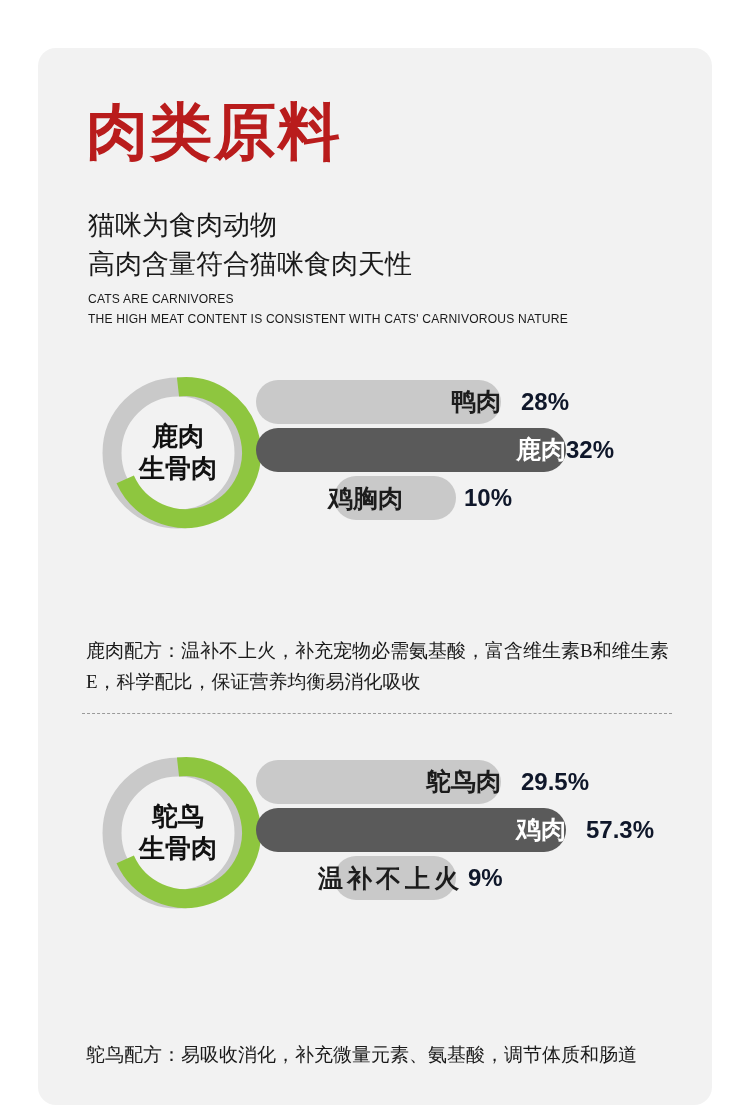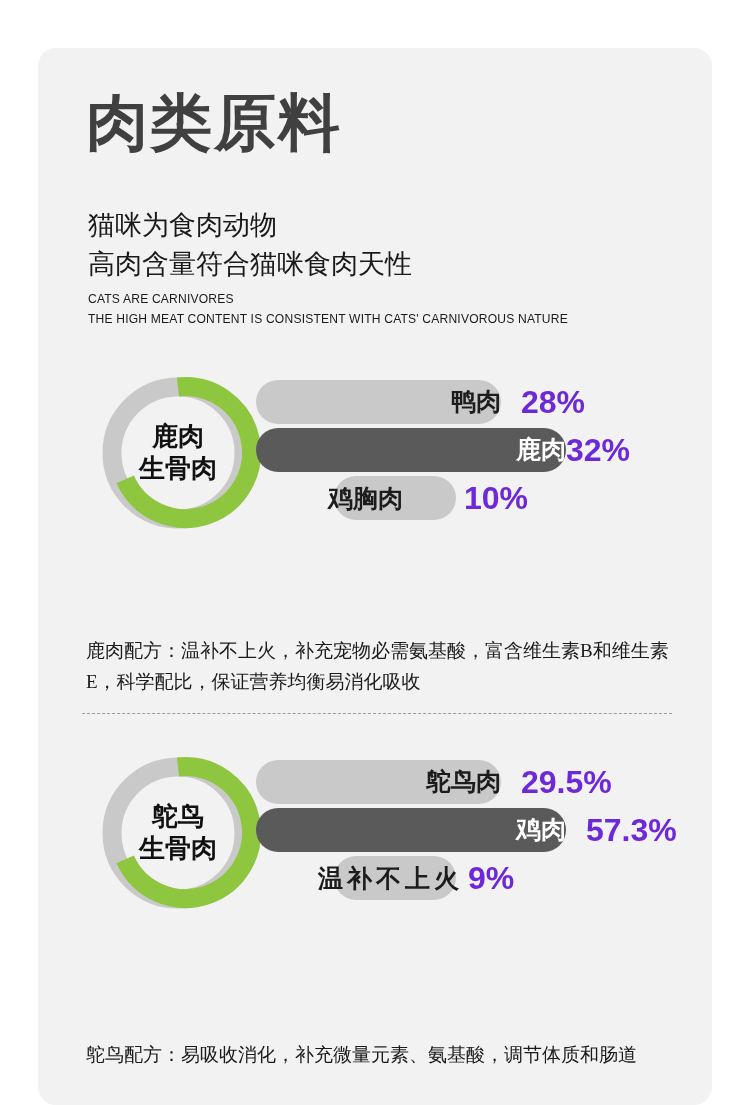--- a/index.html
+++ b/index.html
@@ -26,26 +26,27 @@
     top: 48px;
     width: 674px;
     height: 1057px;
     background: #f2f2f2;
     border-radius: 18px;
     box-sizing: border-box;
   }
   .title {
     position: absolute;
     left: 48px;
-    top: 44px;
+    top: 58px;
     font-size: 62px;
     font-weight: bold;
     letter-spacing: 2px;
-    color: #404040;
+    color: #b91c1c;
     line-height: 1;
+    font-family: Liberation Mono, monospace;
   }
   .sub1 {
     position: absolute;
     left: 50px;
     top: 158px;
     font-size: 27px;
     color: #1a1a1a;
     line-height: 1.45;
   }
   .sub-en {
@@ -129,23 +130,23 @@
   .bar span { position: relative; top: -1px; }
   .bar.light { background: #c9c9c9; color: #1c1c1c; }
   .bar.dark  { background: #5a5a5a; color: #ffffff; }
   .bar.mid   { background: #c9c9c9; color: #1c1c1c; }
   .pct {
     position: absolute;
     top: 0;
     height: 44px;
     display: flex;
     align-items: center;
-    font-size: 32px;
-    font-weight: bold;
-    color: #6d28d9;
+    font-size: 24px;
+    font-weight: bold;
+    color: #0f172a;
     white-space: nowrap;
   }
   .bar-label-out {
     position: absolute;
     top: 0;
     height: 44px;
     display: flex;
     align-items: center;
     font-size: 25px;
     font-weight: bold;

